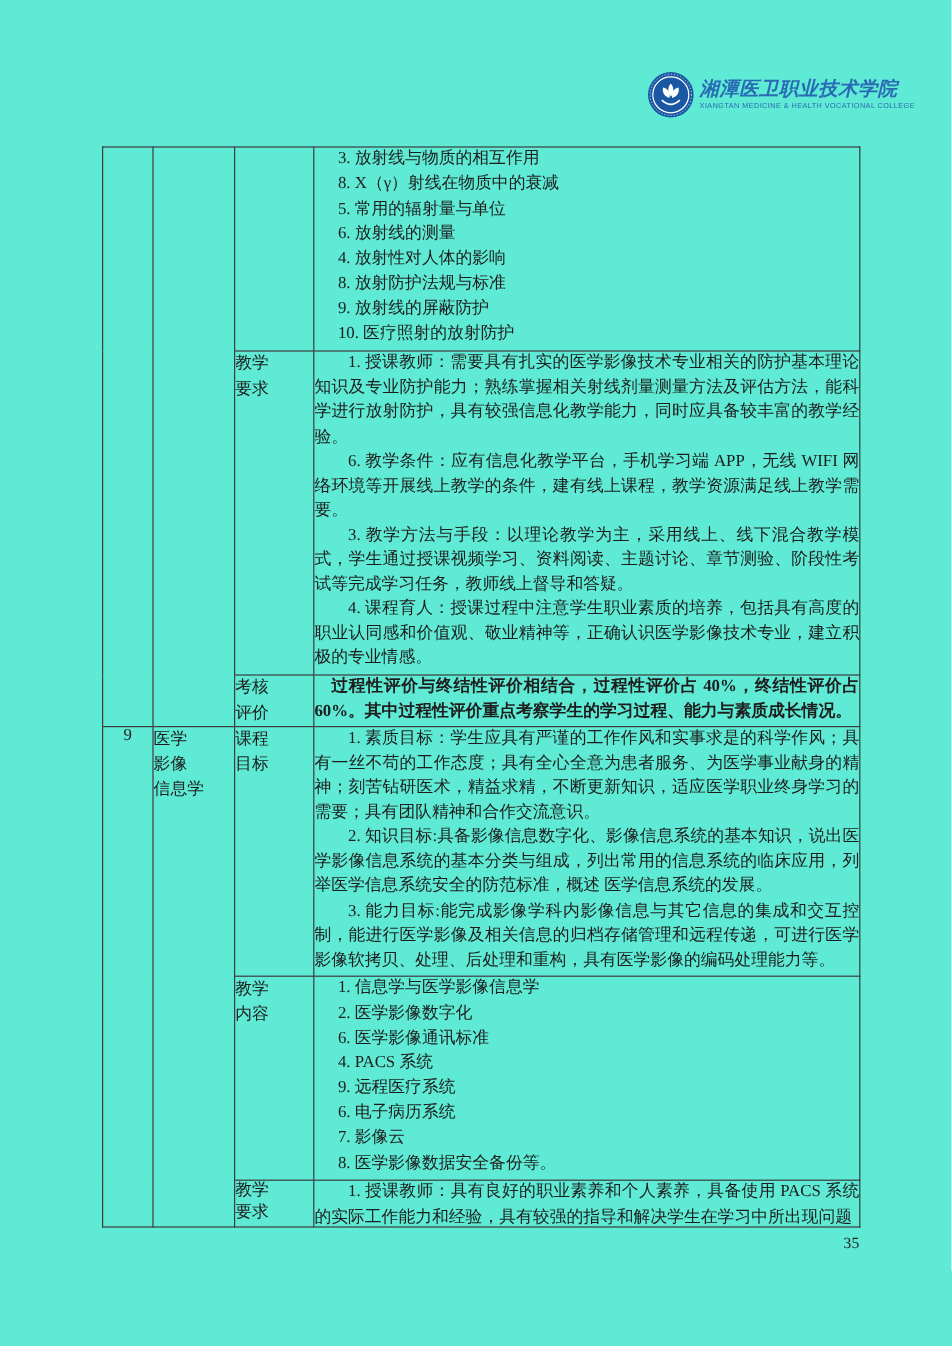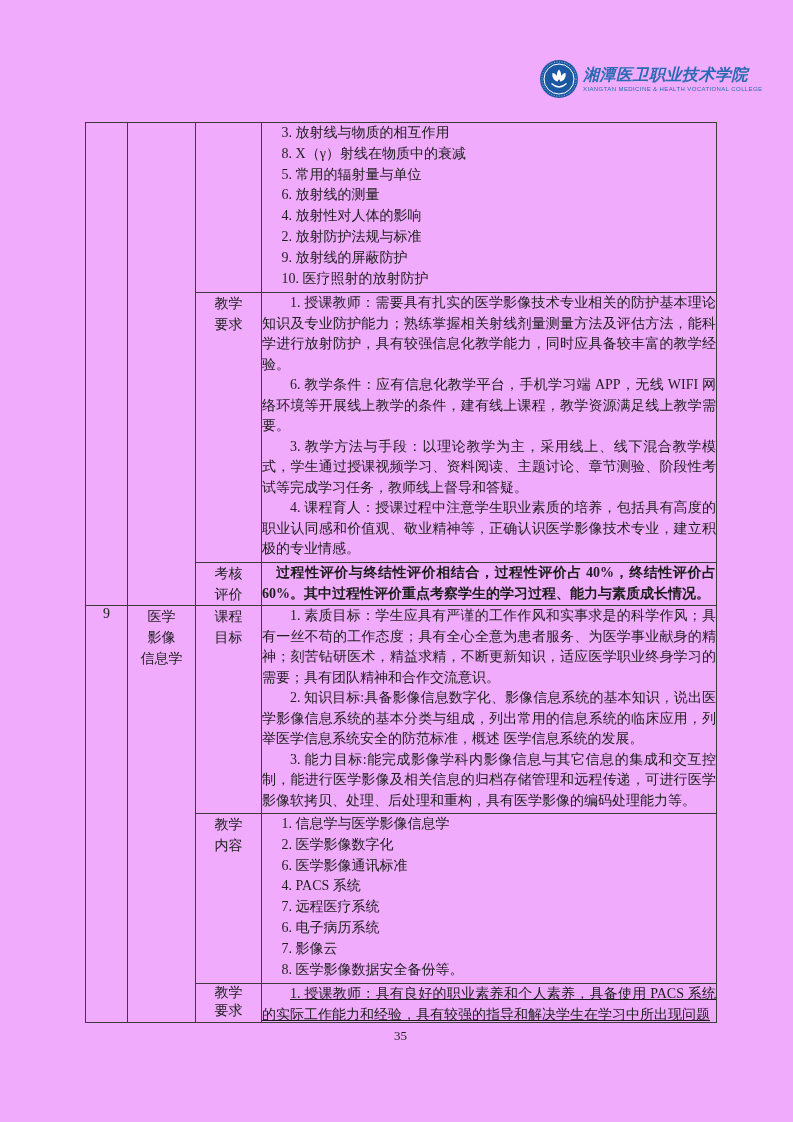--- a/index.html
+++ b/index.html
@@ -1,19 +1,19 @@
 <!DOCTYPE html>
 <html><head>
 <meta charset="utf-8">
 <style>
   html,body{margin:0;padding:0;background:#ffffff;}
   .page{
     position:relative;
     width:793px;height:1122px;
-    background:#f0abfc;
+    background:#5eead4;
     font-family:"Liberation Serif","DejaVu Serif",serif;
     color:#1d1d1d;
     overflow:hidden;
   }
   
   .logo{position:absolute;top:58px;left:539px;display:flex;align-items:center;}
   .logo-svg{width:40px;height:42px;flex:0 0 auto;}
   .logo-txt{margin-left:4px;}
   .logo-zh{
     color:#2a6ab4;font-size:16px;font-weight:bold;font-style:italic;
@@ -28,36 +28,36 @@
     position:absolute;left:85px;top:122px;width:631px;
     border-collapse:collapse;table-layout:fixed;
   }
   .doc-table td{
     border:1px solid #3c3c3c;
     padding:0;
     vertical-align:top;
     font-size:14px;
   }
   .lbl{
-    vertical-align:middle;text-align:center;
+    vertical-align:middle;
     white-space:pre-line;line-height:21px;
   }
   .cnt{padding:3px 6px 0 6px;line-height:20.5px;}
   .cnt p{margin:0;text-indent:2em;text-align:justify;}
   .cnt p.ind1{text-indent:1em;font-weight:bold;}
   .li{text-indent:1.4em;line-height:20.8px;white-space:nowrap;overflow:hidden;}
   .c-num{vertical-align:middle;text-align:center;}
-  .c-course{vertical-align:middle;text-align:center;white-space:pre-line;line-height:21px;}
+  .c-course{vertical-align:middle;text-align:left;white-space:pre-line;line-height:21px;}
   .shift{padding-top:92px;}
   .lbl-f{line-height:18px;}
-  .clip{max-height:38px;overflow:hidden;text-decoration:underline;}
+  .clip{max-height:38px;overflow:hidden;}
   
   .pageno{
     position:absolute;top:1028px;left:85px;width:631px;
-    text-align:center;font-size:13px;
+    text-align:right;font-size:13px;
   }
 </style>
 </head>
 <body>
 
 <div class="page">
 
   <div class="logo">
     <svg class="logo-svg" viewBox="0 0 40 40">
       <circle cx="20" cy="20" r="19" fill="#1a58a4"></circle>
@@ -86,21 +86,21 @@
       <tr>
         <td class="c-num" rowspan="3"></td>
         <td class="c-course" rowspan="3"></td>
         <td class="lbl" style="height:169px"></td>
         <td class="cnt">
           <div class="li">3. 放射线与物质的相互作用</div>
           <div class="li">8. X（γ）射线在物质中的衰减</div>
           <div class="li">5. 常用的辐射量与单位</div>
           <div class="li">6. 放射线的测量</div>
           <div class="li">4. 放射性对人体的影响</div>
-          <div class="li">2. 放射防护法规与标准</div>
+          <div class="li">8. 放射防护法规与标准</div>
           <div class="li">9. 放射线的屏蔽防护</div>
           <div class="li">10. 医疗照射的放射防护</div>
         </td>
       </tr>
 
       <tr>
         <td class="lbl" style="height:269px">教学
 要求</td>
         <td class="cnt">
           <p>1. 授课教师：需要具有扎实的医学影像技术专业相关的防护基本理论知识及专业防护能力；熟练掌握相关射线剂量测量方法及评估方法，能科学进行放射防护，具有较强信息化教学能力，同时应具备较丰富的教学经验。</p>
@@ -133,21 +133,21 @@
       </tr>
 
       <tr>
         <td class="lbl" style="height:169px">教学
 内容</td>
         <td class="cnt">
           <div class="li">1. 信息学与医学影像信息学</div>
           <div class="li">2. 医学影像数字化</div>
           <div class="li">6. 医学影像通讯标准</div>
           <div class="li">4. PACS 系统</div>
-          <div class="li">7. 远程医疗系统</div>
+          <div class="li">9. 远程医疗系统</div>
           <div class="li">6. 电子病历系统</div>
           <div class="li">7. 影像云</div>
           <div class="li">8. 医学影像数据安全备份等。</div>
         </td>
       </tr>
 
       <tr>
         <td class="lbl lbl-f" style="height:37px">教学
 要求</td>
         <td class="cnt">

